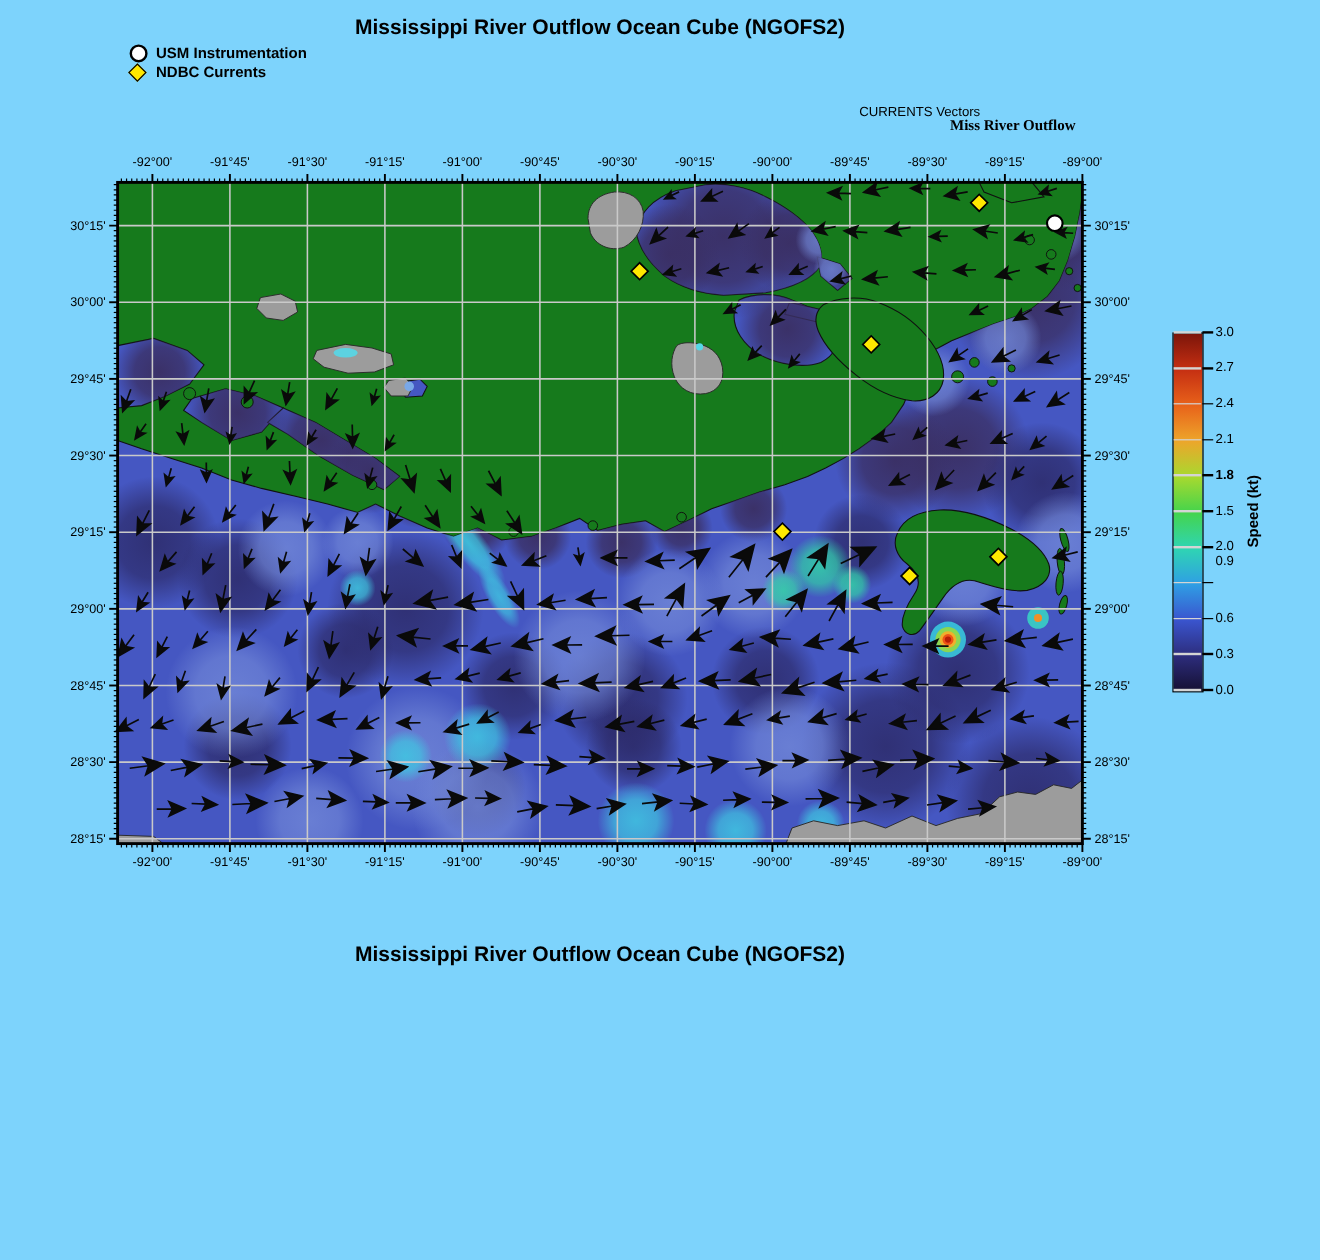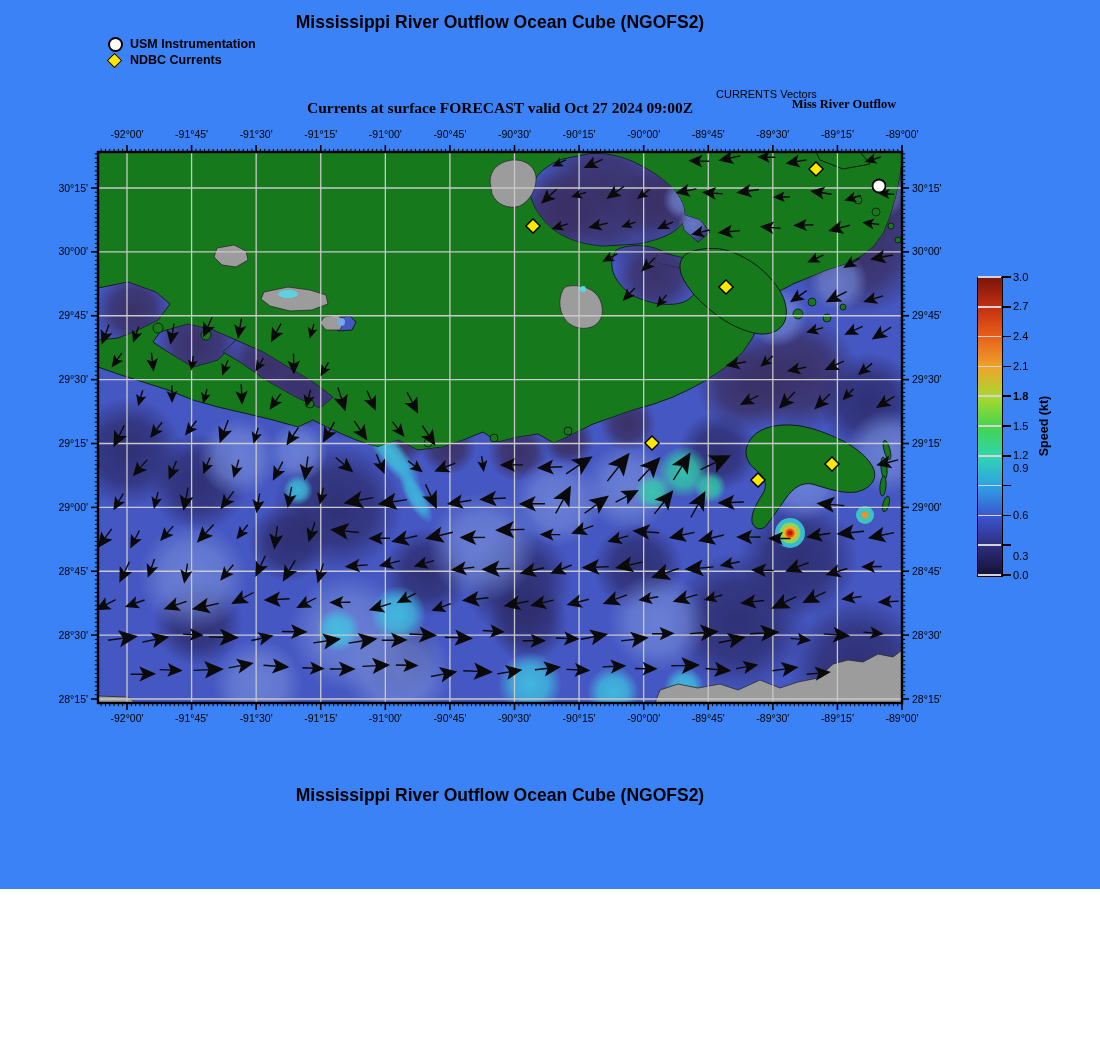--- a/index.html
+++ b/index.html
@@ -1,16 +1,16 @@
 <!DOCTYPE html>
 <html><head>
 <meta charset="utf-8">
 <style>
   html,body{margin:0;padding:0;background:#fff;}
-  #page{position:relative;width:1100px;height:889px;background:#3b82f6;overflow:hidden;
+  #page{position:relative;width:1100px;height:1050px;background:#7dd3fc;overflow:hidden;
         font-family:"Liberation Sans",sans-serif;color:#000;}
   .abs{position:absolute;}
   #top-title{top:12px;left:0;width:1000px;text-align:center;font-size:17.5px;font-weight:bold;}
   #footer-title{top:785px;left:0;width:1000px;text-align:center;font-size:17.5px;font-weight:bold;}
   #subtitle{top:99px;left:0;width:1000px;text-align:center;font-size:15.5px;font-weight:bold;
             font-family:"Liberation Serif",serif;}
   #region-label{top:97px;left:770px;width:148px;text-align:center;font-size:12.5px;font-weight:bold;
             font-family:"Liberation Serif",serif;}
   #legend{top:36px;left:108px;}
   .leg-row{display:flex;align-items:center;height:16px;}
@@ -47,21 +47,20 @@
     <div class="leg-row">
       <span class="leg-sym">
           <span class="leg-diamond"></span>
         </span>
       <span class="leg-label">NDBC Currents</span>
     </div>
   </div>
 
   <div class="abs" id="currents-caption">CURRENTS Vectors</div>
   <div class="abs" id="region-label">Miss River Outflow</div>
-  <div class="abs" id="subtitle">Currents at surface FORECAST valid Oct 27 2024 09:00Z</div>
 
   <svg id="map-svg" width="900" height="611" viewBox="0 0 900 611">
       <defs>
         <radialGradient id="g-dark">
           <stop offset="0%" stop-color="#2c2a68" stop-opacity="1"></stop>
           <stop offset="55%" stop-color="#2c2a68" stop-opacity="0.8"></stop>
           <stop offset="100%" stop-color="#2c2a68" stop-opacity="0"></stop>
         </radialGradient>
         <radialGradient id="g-purp">
           <stop offset="0%" stop-color="#3a2f63" stop-opacity="1"></stop>
@@ -1193,29 +1192,29 @@
       <div class="abs cbar-tickline" style="top: 365.65px;"></div>
       <div class="cbar-ticklabel" style="top: 359.9px;">2.1</div>
       <div class="abs cbar-grayline" style="top: 395.4px;"></div>
       <div class="abs cbar-tickline" style="top: 395.45px;"></div>
       <div class="cbar-ticklabel" style="top: 389.7px; font-weight: bold;">1.8</div>
       <div class="abs cbar-grayline" style="top: 425.2px;"></div>
       <div class="abs cbar-tickline" style="top: 425.25px;"></div>
       <div class="cbar-ticklabel" style="top: 419.5px;">1.5</div>
       <div class="abs cbar-grayline" style="top: 455px;"></div>
       <div class="abs cbar-tickline" style="top: 455.05px;"></div>
-      <div class="cbar-ticklabel" style="top: 449.3px;">1.2</div>
+      <div class="cbar-ticklabel" style="top: 449.3px;">2.0</div>
       <div class="abs cbar-grayline" style="top: 484.8px;"></div>
       <div class="abs cbar-tickline" style="top: 484.85px;"></div>
       <div class="cbar-ticklabel" style="top: 462px;">0.9</div>
       <div class="abs cbar-grayline" style="top: 514.6px;"></div>
       <div class="abs cbar-tickline" style="top: 514.65px;"></div>
       <div class="cbar-ticklabel" style="top: 508.9px;">0.6</div>
       <div class="abs cbar-grayline" style="top: 544.4px;"></div>
       <div class="abs cbar-tickline" style="top: 544.45px;"></div>
-      <div class="cbar-ticklabel" style="top: 538.7px; margin-top: 11px;">0.3</div>
+      <div class="cbar-ticklabel" style="top: 538.7px;">0.3</div>
       <div class="abs cbar-grayline" style="top: 574.2px;"></div>
       <div class="abs cbar-tickline" style="top: 574.25px;"></div>
       <div class="cbar-ticklabel" style="top: 568.5px;">0.0</div>
     </div>
 
   <div class="abs" id="footer-title">Mississippi River Outflow Ocean Cube (NGOFS2)</div>
 </div>
 
 </body></html>

